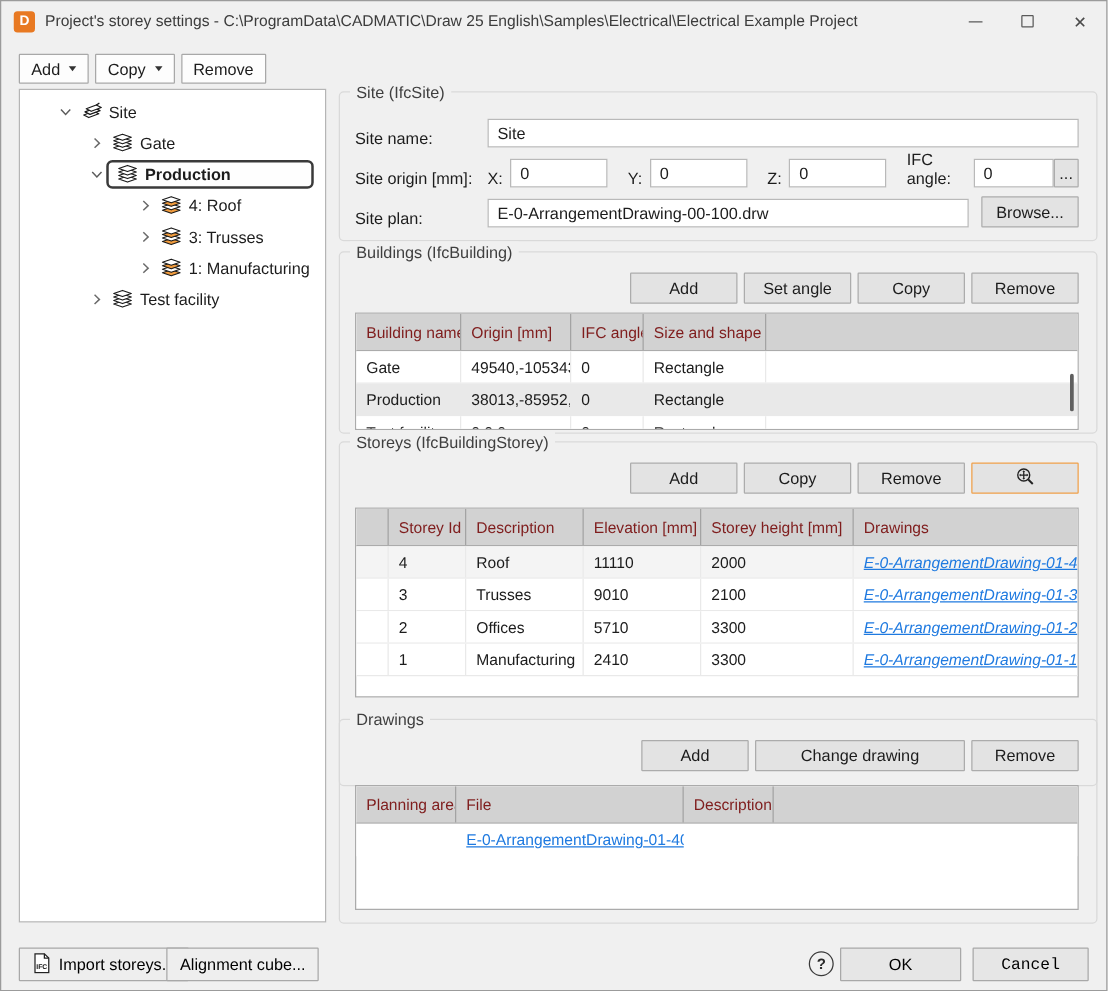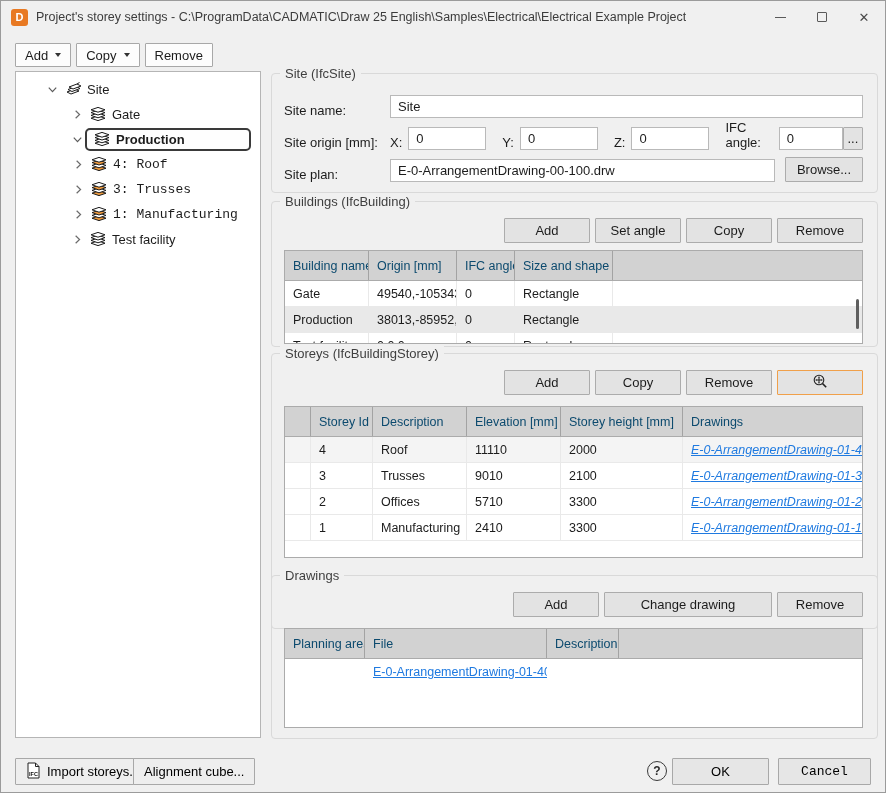--- a/index.html
+++ b/index.html
@@ -31,21 +31,21 @@
     display: inline-flex; align-items: center; justify-content: center; gap: 7px;
     padding: 0 9px; font-size: 13px; color: #1c1c1c; cursor: default; font-family: inherit; }
   .caret { width: 0; height: 0; border-left: 3.5px solid transparent; border-right: 3.5px solid transparent;
     border-top: 4px solid #333; display: inline-block; }
   
   .tree-panel { position: absolute; left: 14px; top: 70px; width: 246px; height: 667px;
     background: #fff; border: 1px solid #b5b5b5; padding-top: 5px; overflow: hidden; }
   .tree-row { height: 25px; display: flex; align-items: center; }
   .tree-row.lvl0 { padding-left: 28px; }
   .tree-row.lvl1 { padding-left: 53px; }
-  .tree-row.lvl2 { padding-left: 54px; font-family: Liberation Mono, monospace; }
+  .tree-row.lvl2 { padding-left: 92px; }
   .expander { width: 16px; height: 16px; display: flex; align-items: center; justify-content: center; flex: 0 0 auto; }
   .ticon { width: 18px; height: 17px; margin: 0 5px 0 4px; display: flex; align-items: center; justify-content: center; flex: 0 0 auto; }
   .tlabel { white-space: nowrap; }
   .sel-box { display: flex; align-items: center; flex: 1; margin-right: 9px;
     border: 2px solid #3a3a3a; border-radius: 5px; background: #fefefe; padding: 1px 6px 1px 2px; }
   .sel-box .tlabel { font-weight: bold; }
   
   .groupbox { position: absolute; left: 270px; width: 607px; border: 1px solid #d9d9d9;
     border-radius: 4px; }
   .gb-label { position: absolute; top: -9px; left: 8px; background: #f0f0f0; padding: 0 5px;
@@ -61,21 +61,21 @@
   .panel-btns { position: absolute; top: 16px; right: 14px; display: flex; gap: 5px; }
   .panel-btns .btn { width: 86px; }
   .btn.wide { width: 168px; }
   .btn.zoombtn { width: 86px; border: 1px solid #f0a04a; display: inline-flex;
     align-items: center; justify-content: center; }
   
   .tbl { position: absolute; left: 12px; right: 14px; background: #fff;
     border: 1px solid #ababab; overflow: hidden; }
   .thead { display: flex; height: 30px; background: #d2d2d2; border-bottom: 1px solid #ababab; }
   .th { display: flex; align-items: center; padding: 0 8px; border-right: 1px solid #a3a3a3;
-    font-size: 12.5px; color: #0c4a6e; white-space: nowrap; overflow: hidden; }
+    font-size: 12.5px; color: #7f1d1d; white-space: nowrap; overflow: hidden; }
   .trow { display: flex; height: 26px; border-bottom: 1px solid #e9e9e9; background: #fff; }
   .trow.hl { background: #e9e9e9; }
   .trow.soft { background: #f4f4f4; }
   .td { display: flex; align-items: center; padding: 0 8px; border-right: 1px solid #e9e9e9;
     white-space: nowrap; overflow: hidden; font-size: 12.5px; }
   .last { flex: 1; border-right: none; }
   
   .bc0 { width: 84px; } .bc1 { width: 88px; } .bc2 { width: 58px; } .bc3 { width: 98px; }
   
   .sc0 { width: 26px; } .sc1 { width: 62px; } .sc2 { width: 94px; } .sc3 { width: 94px; } .sc4 { width: 122px; }

